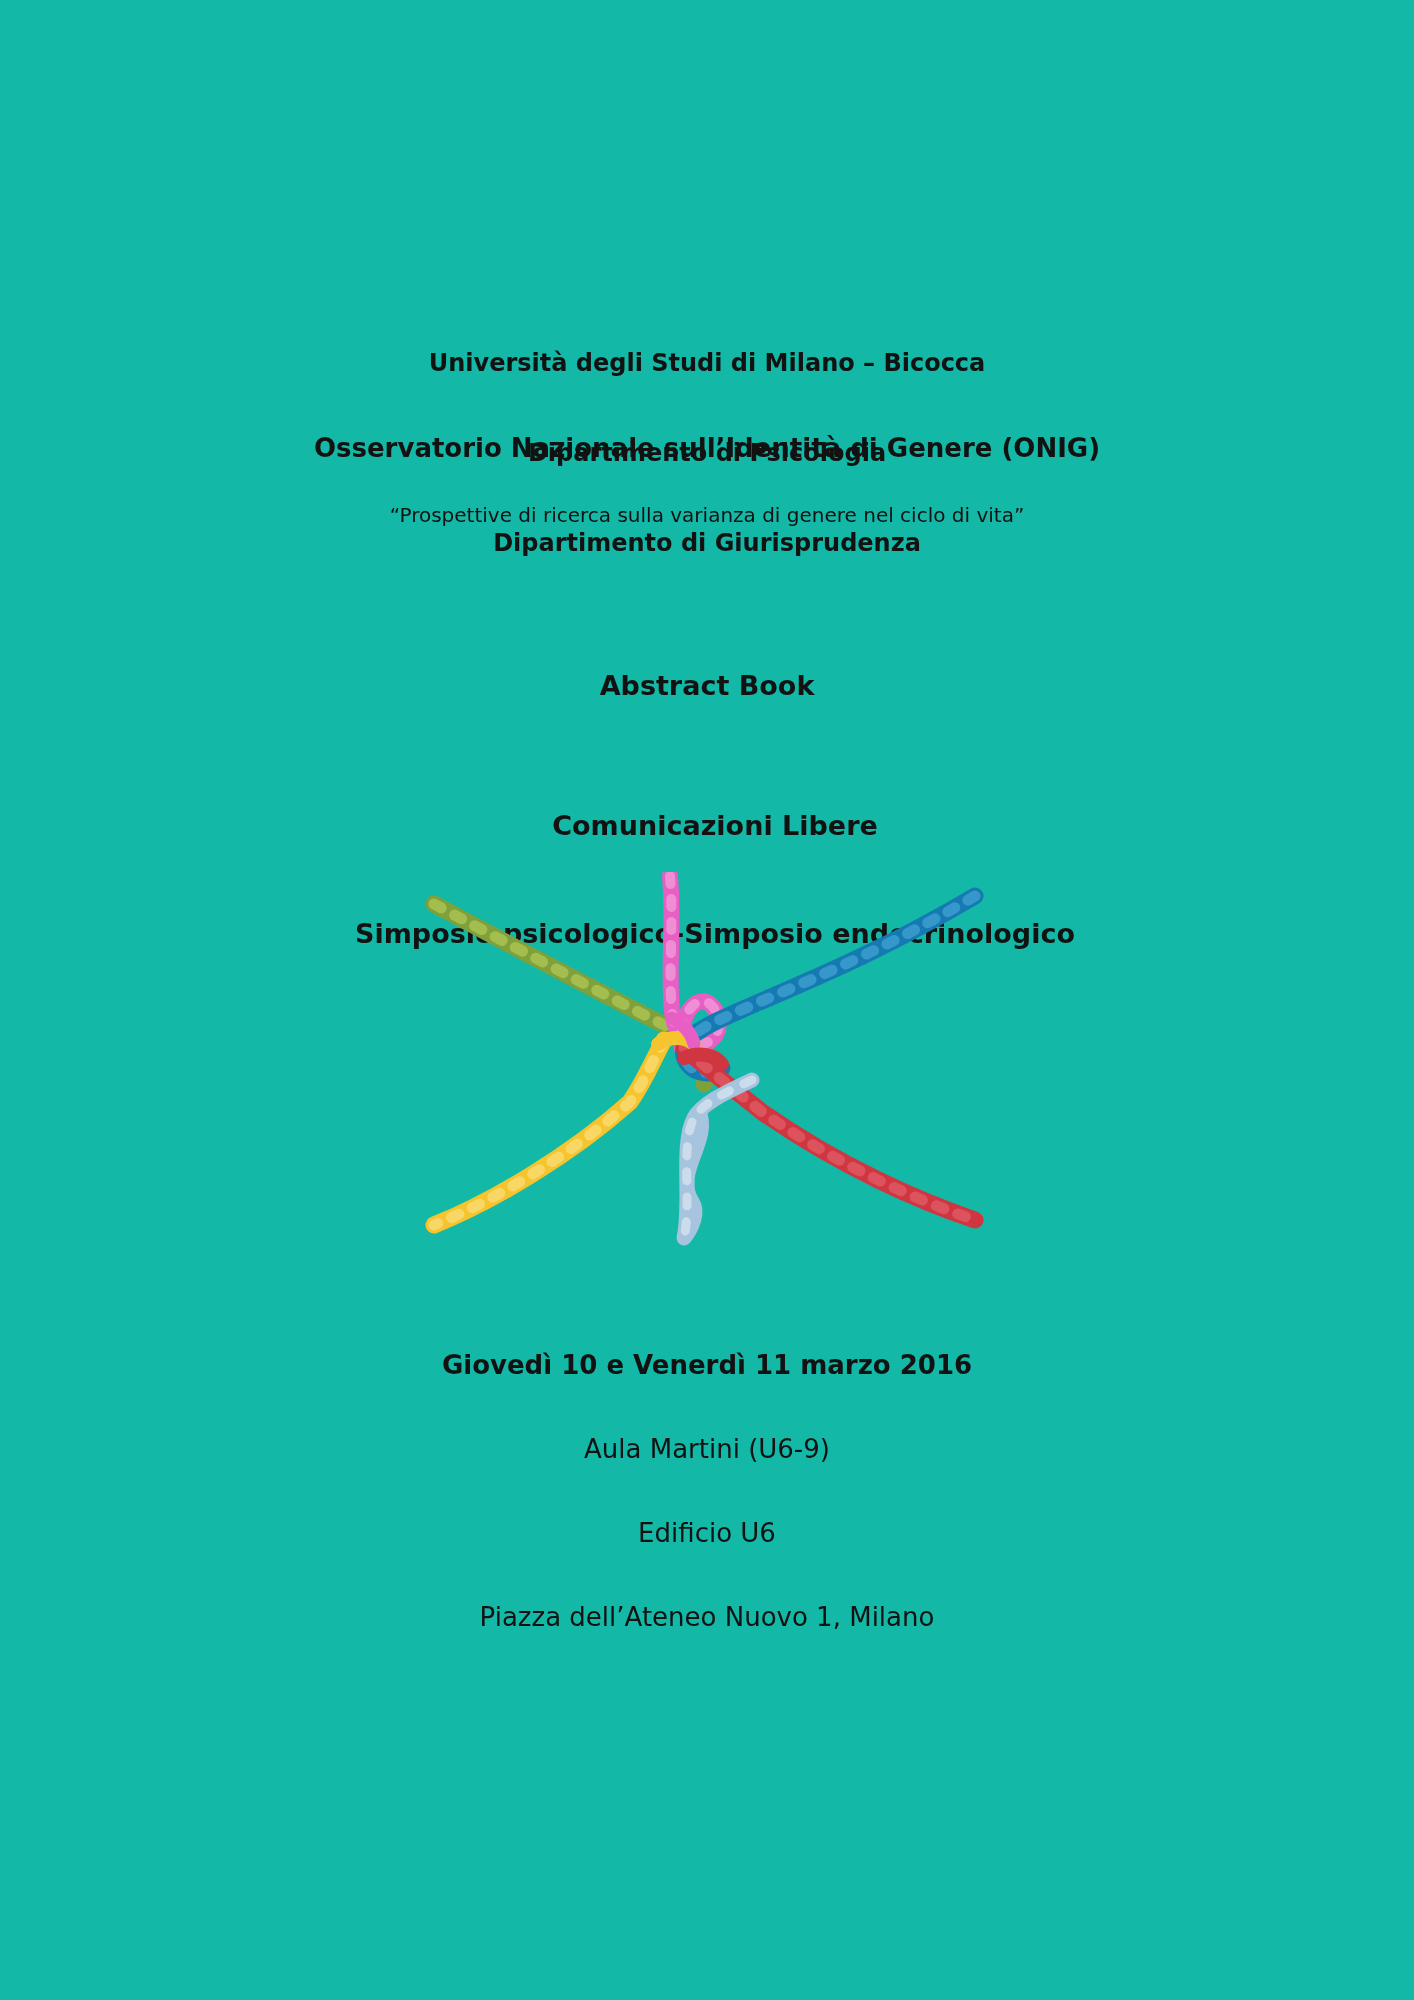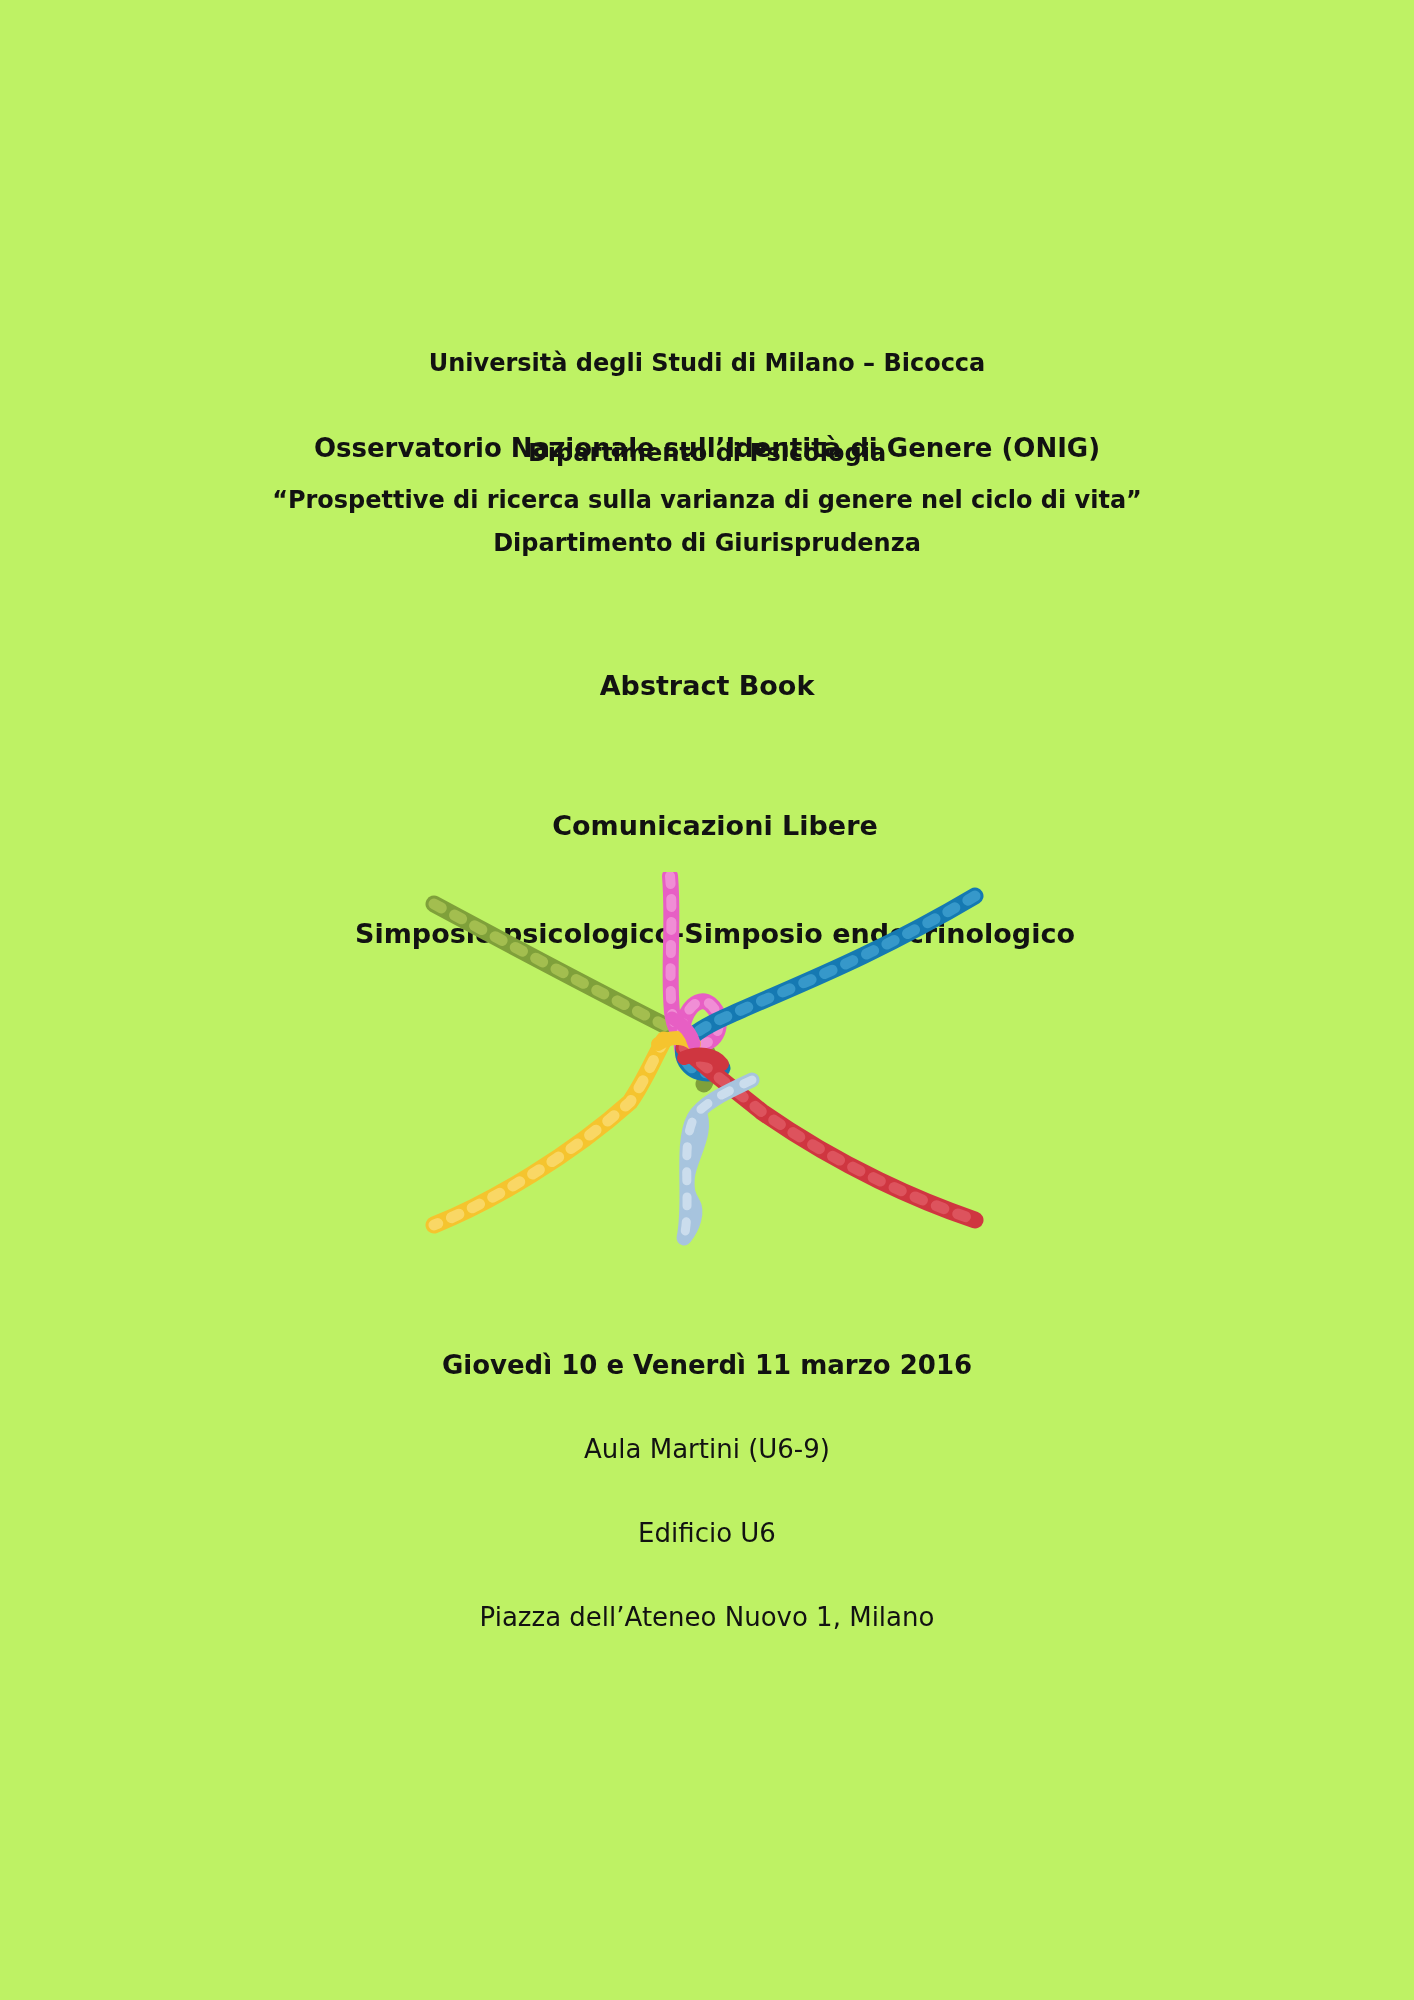--- a/index.html
+++ b/index.html
@@ -4,35 +4,35 @@
 <style>
   html, body {
     margin: 0;
     padding: 0;
     background: #ffffff;
   }
   .page {
     position: relative;
     width: 1414px;
     height: 2000px;
-    background: #bef264;
+    background: #14b8a6;
     font-family: "DejaVu Sans", "Liberation Sans", sans-serif;
     color: #121212;
     overflow: hidden;
   }
   .tblock {
     position: absolute;
     left: 0;
     width: 100%;
     text-align: center;
     white-space: pre;
   }
   .uni-block        { top: 288px;  font-size: 24px; line-height: 30px; font-weight: bold; }
   .onig-line        { top: 432px;  font-size: 26px; line-height: 32px; font-weight: bold; }
-  .quote-line       { top: 482px;  font-size: 24px; line-height: 37px; font-weight: bold; }
+  .quote-line       { top: 497px;  font-size: 20px; line-height: 37px; font-weight: normal; }
   .abstract-line    { top: 669px;  font-size: 27px; line-height: 33px; font-weight: bold; }
   .comm-block       { top: 736px;  font-size: 27px; line-height: 36px; font-weight: bold; padding-left: 8px; }
   .event-block      { top: 1295px; font-size: 26px; line-height: 28px; font-weight: normal; }
   .event-block .ev-date { font-weight: bold; text-align: center; }
 
   .illustration-wrap {
     position: absolute;
     top: 872px;
     left: 50%;
     transform: translateX(-50%);

